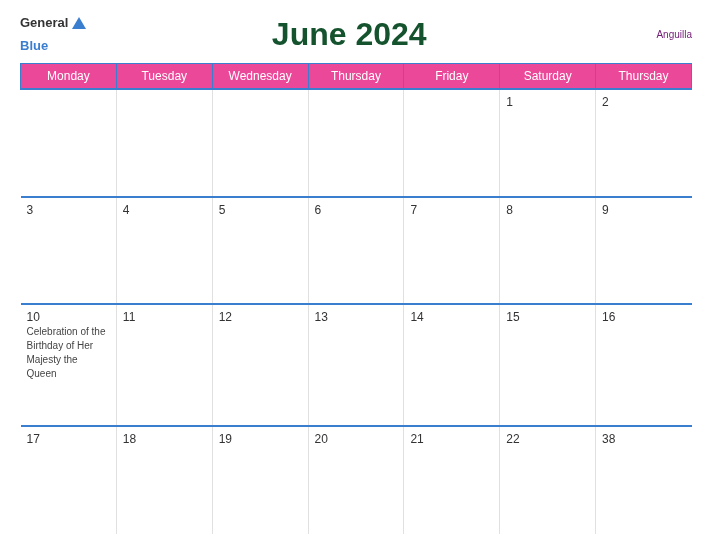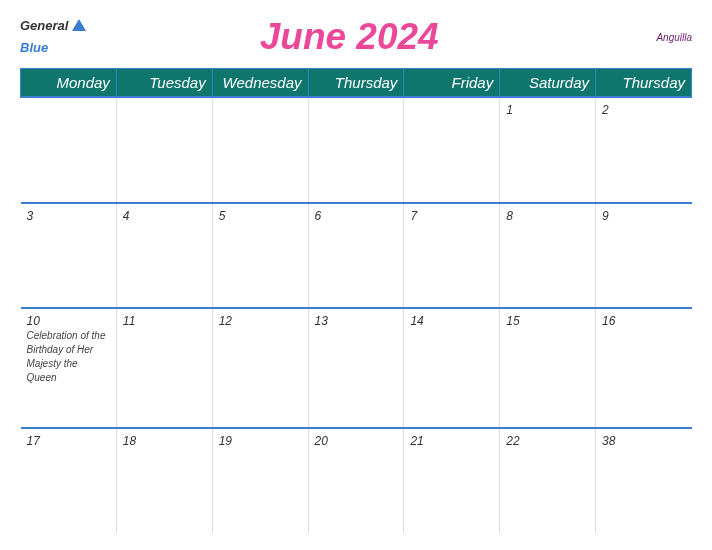--- a/index.html
+++ b/index.html
@@ -9,21 +9,20 @@
       background: #fff;
       font-family: Arial, sans-serif;
       overflow: hidden;
     }
     .page {
       width: 712px;
       height: 550px;
       padding: 16px 20px 16px 20px;
       display: flex;
       flex-direction: column;
-      font-style: italic;
     }
     .header {
       display: flex;
       align-items: center;
       justify-content: space-between;
       margin-bottom: 10px;
     }
     .logo {
       display: flex;
       flex-direction: column;
@@ -50,44 +49,44 @@
     .logo-triangle {
       width: 0;
       height: 0;
       border-left: 7px solid transparent;
       border-right: 7px solid transparent;
       border-bottom: 12px solid #3a7ecf;
       margin-left: 2px;
       margin-bottom: 1px;
     }
     .calendar-title {
-      font-size: 37px;
-      font-weight: bold;
-      color: #ec4899;
+      font-size: 32px;
+      font-weight: bold;
+      color: #14532d;
       text-align: center;
       flex: 1;
     }
     .country-label {
       font-size: 10px;
       color: #701a75;
       text-align: right;
       min-width: 80px;
     }
     .calendar-table {
       width: 100%;
       border-collapse: collapse;
       flex: 1;
     }
     .calendar-table thead tr th {
-      background: #0f766e;
+      background: #ec4899;
       color: #fff;
-      font-size: 15px;
+      font-size: 12px;
       font-weight: normal;
       padding: 5px 6px;
-      text-align: right;
+      text-align: center;
       border: 1px solid #3a7ecf;
     }
     .calendar-table tbody tr td {
       border-top: 2px solid #3a7ecf;
       border-left: 1px solid #e0e0e0;
       border-right: none;
       border-bottom: none;
       vertical-align: top;
       padding: 5px 6px;
       font-size: 12px;

